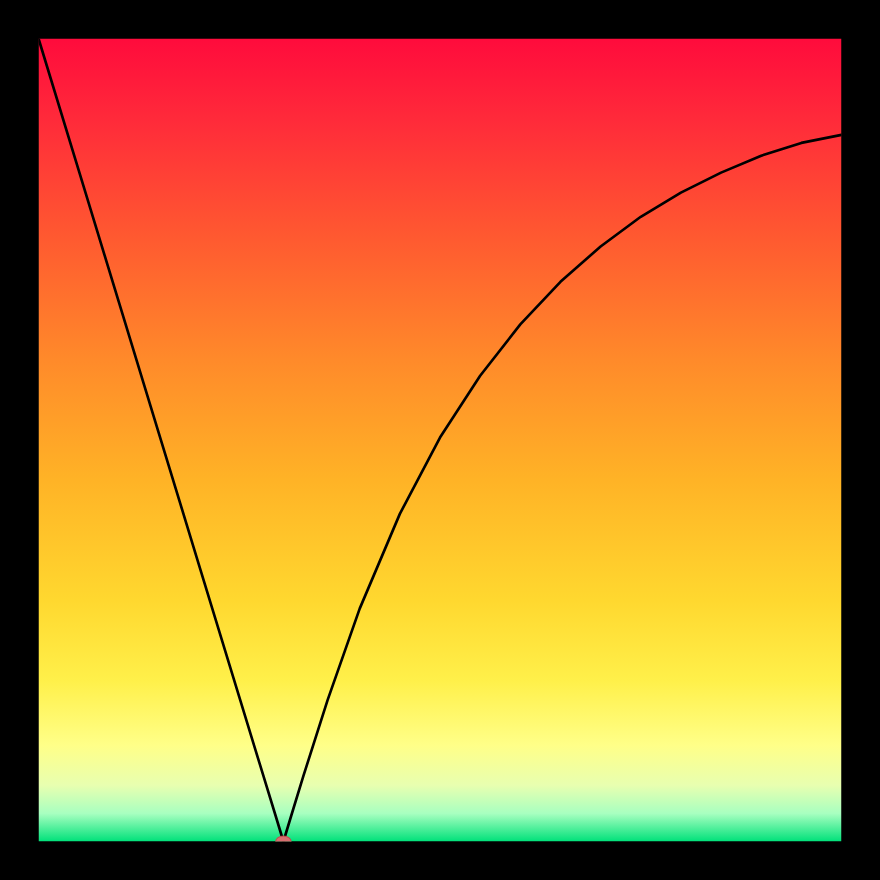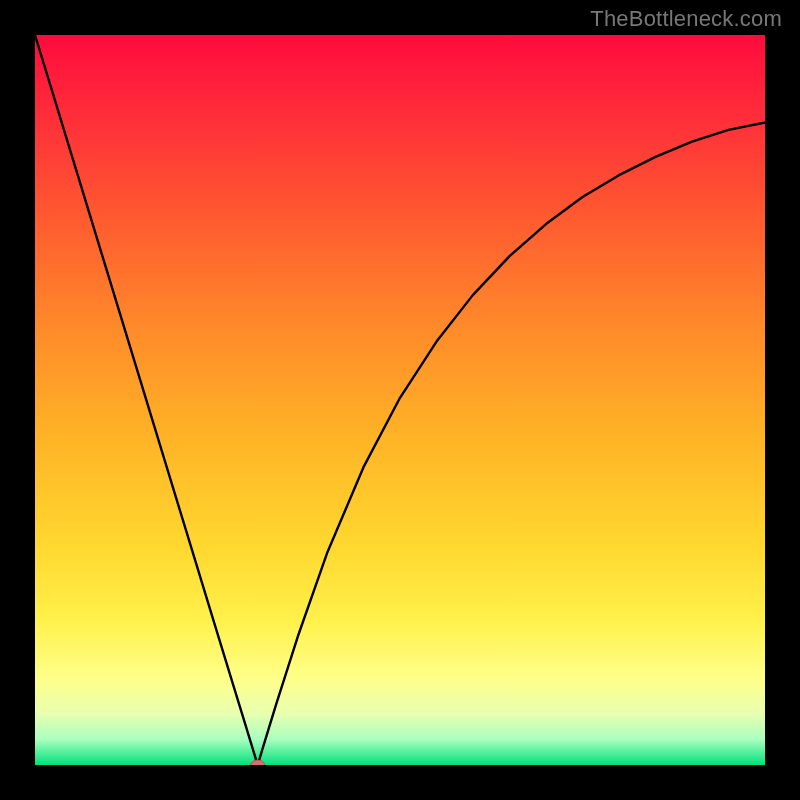--- a/index.html
+++ b/index.html
@@ -56,15 +56,14 @@
           <stop offset="93%" stop-color="#e8ffb0"></stop>
           <stop offset="96.5%" stop-color="#a8ffc0"></stop>
           <stop offset="100%" stop-color="#00e17a"></stop>
         </linearGradient>
     </defs>
     <rect x="0" y="0" width="730" height="730" fill="url(#bg-grad)"></rect>
     <path id="curve-path" fill="none" stroke="#000000" stroke-width="2.4" stroke-linejoin="round" stroke-linecap="round" d="M0.00 0.00 L36.50 119.72 L73.00 239.44 L109.50 359.16 L146.00 478.88 L182.50 598.60 L204.40 670.14 L215.35 705.91 L222.65 730.00 L229.95 705.91 L240.90 670.14 L262.80 601.52 L292.00 518.30 L328.50 432.16 L365.00 362.81 L401.50 306.60 L438.00 259.88 L474.50 221.19 L511.00 189.07 L547.50 162.06 L584.00 140.16 L620.50 121.91 L657.00 106.58 L693.50 94.90 L730.00 87.60 "></path>
     <ellipse id="marker" rx="7" ry="5" cx="222.65" cy="730" fill="#d66e6f" stroke="#c24e50" stroke-width="1"></ellipse>
   </svg>
 
-  <div class="watermark">TheBottleneck.com</div>
 
 </div>
 
 </body></html>

